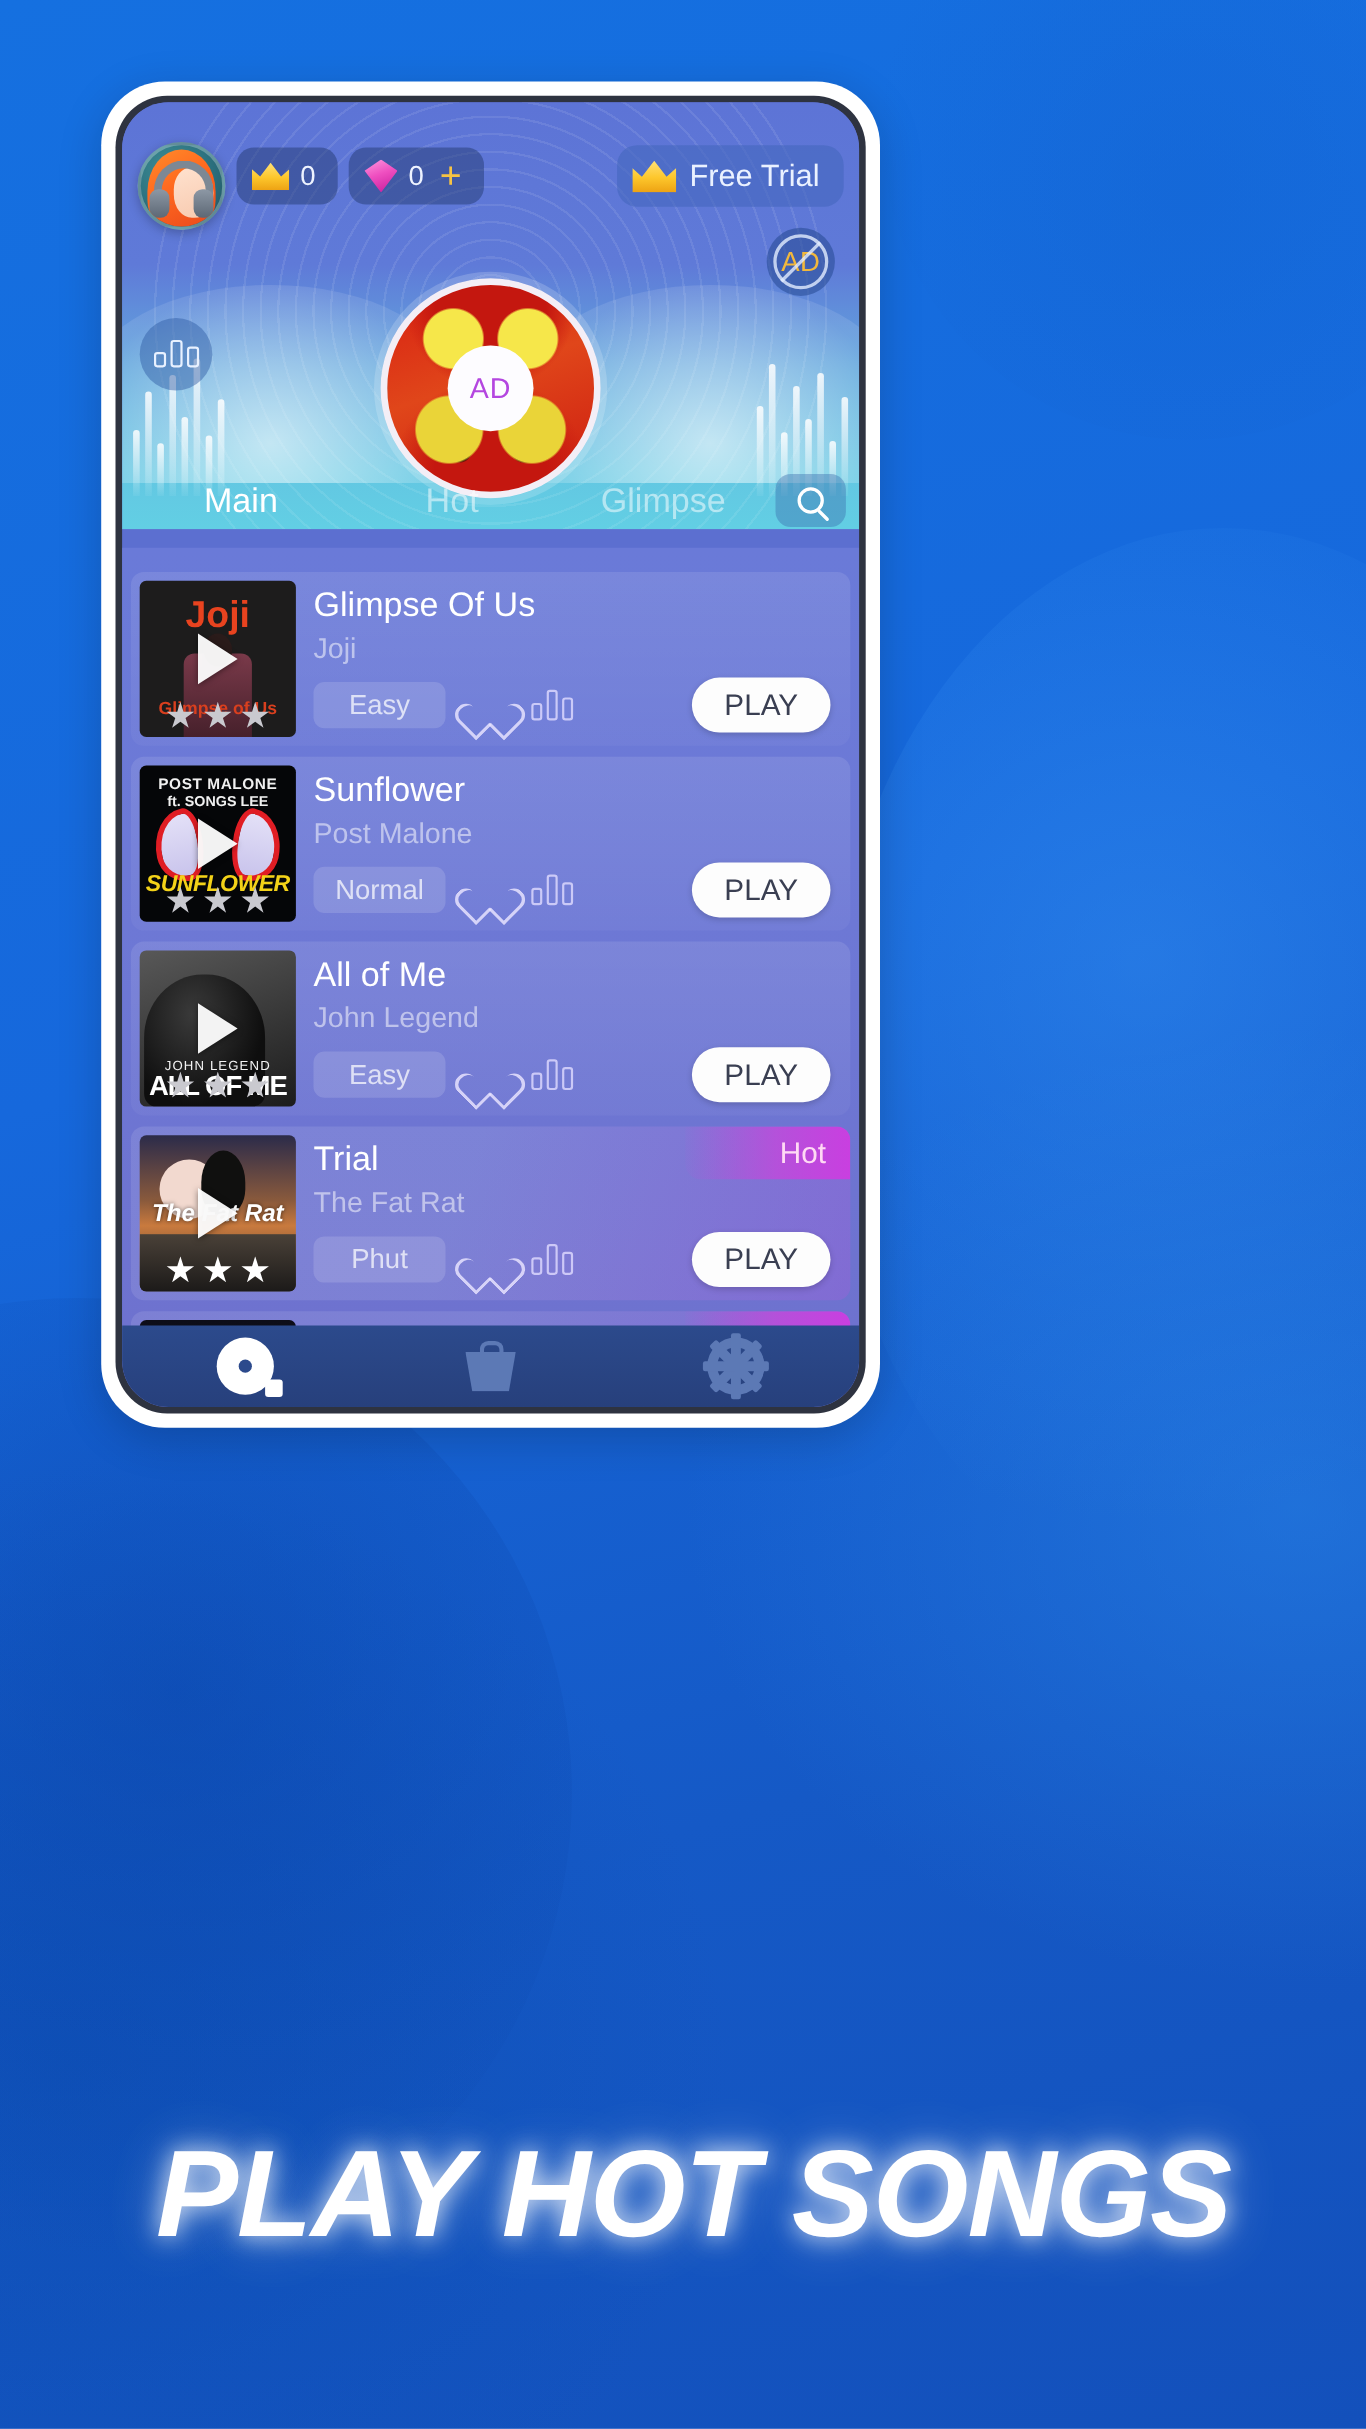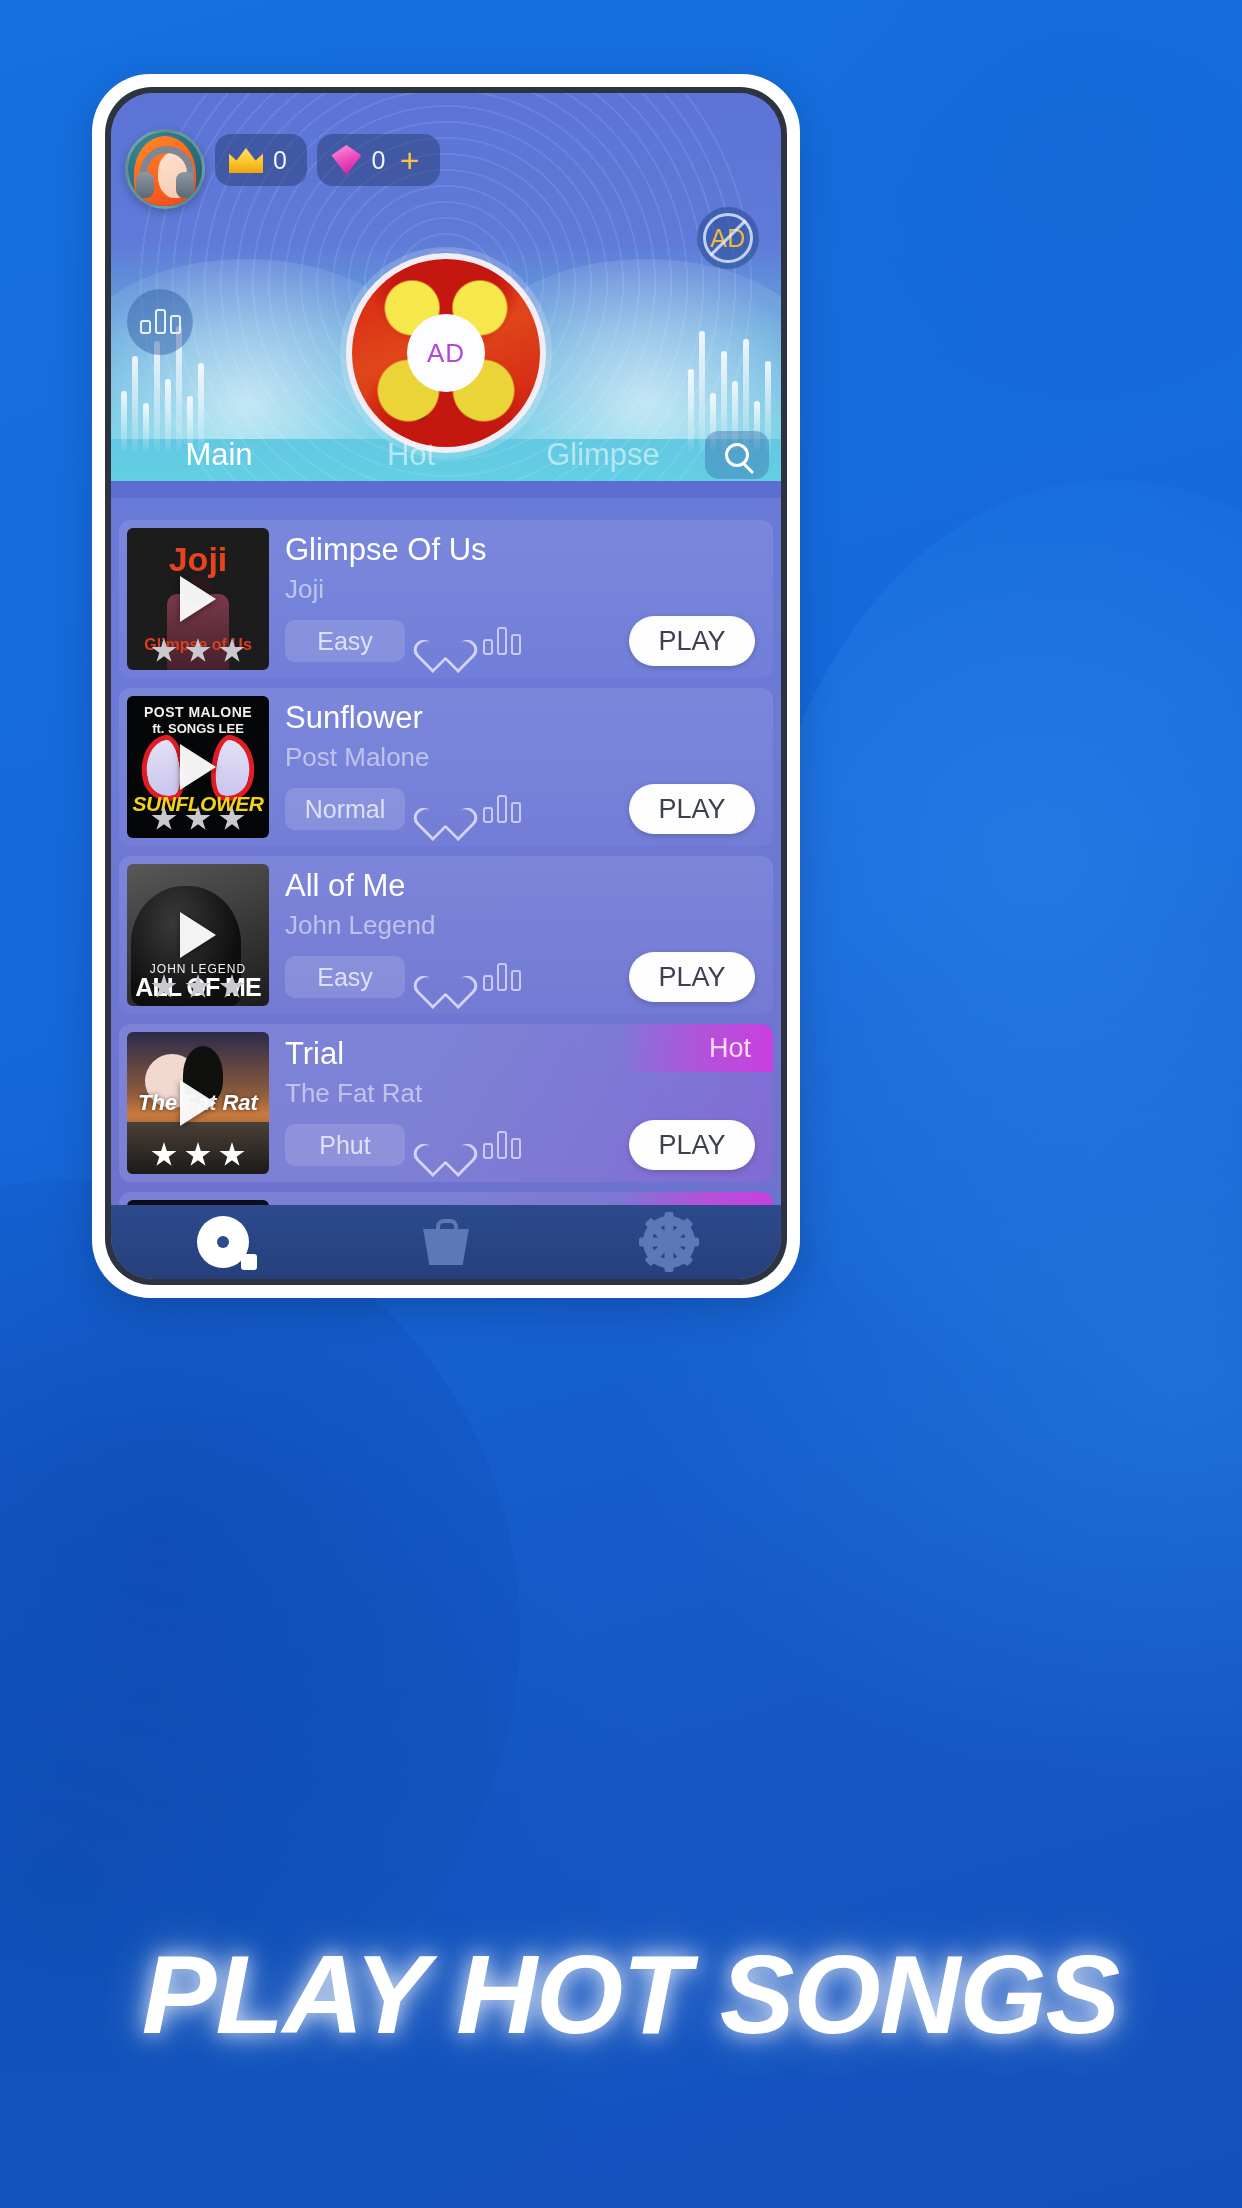--- a/index.html
+++ b/index.html
@@ -405,20 +405,24 @@
       </div>
 
       <div class="chip">
         <div class="gem"></div>
         <span class="val">0</span>
         <span class="plus">+</span>
       </div>
 
       <div class="spacer"></div>
 
+      <div class="free-trial">
+        <div class="crown"></div>
+        <span>Free Trial</span>
+      </div>
     </div>
 
     <div class="no-ad">
       <div class="ring"></div>
       <div class="slash"></div>
       <span>AD</span>
     </div>
 
     <div class="rank-btn">
       <i></i>

